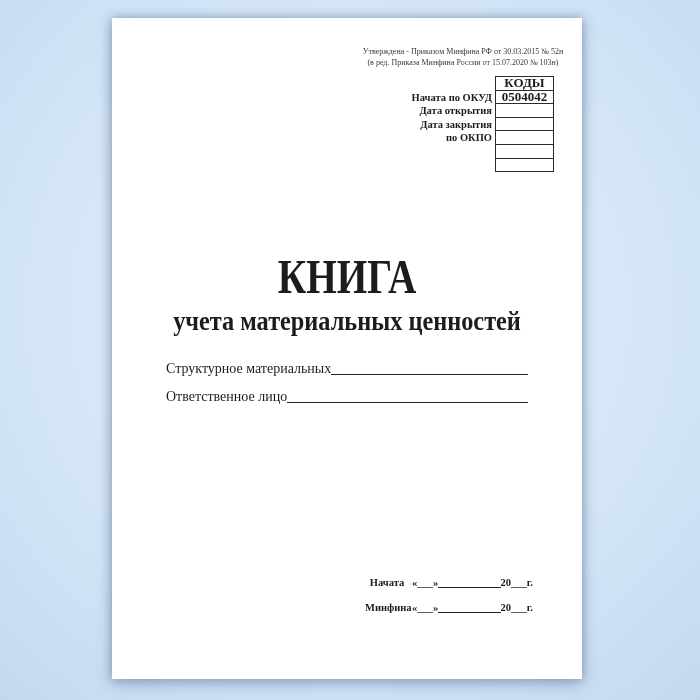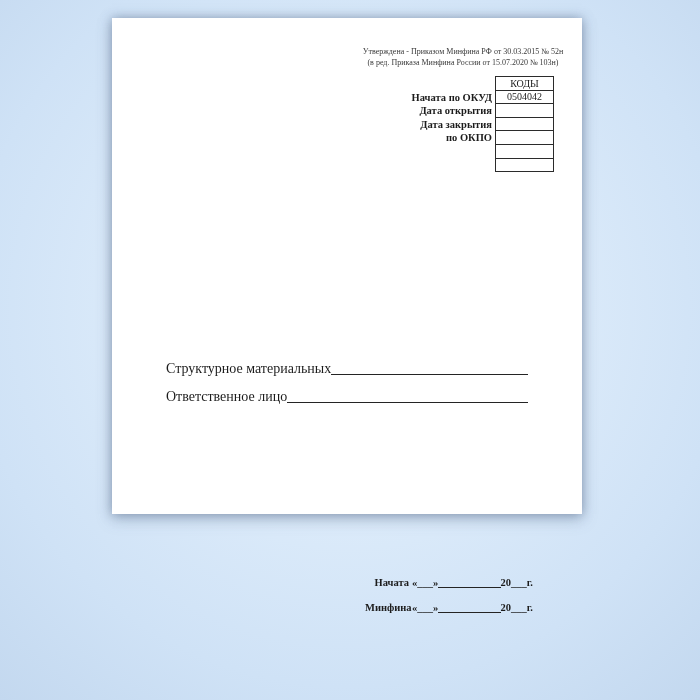--- a/index.html
+++ b/index.html
@@ -16,21 +16,21 @@
       #e7f1fb 0%, #dcebfa 38%, #cfe2f6 72%, #c3d8ef 100%);
     color: #1c1c1c;
   }
 
   
   .page {
     position: absolute;
     left: 112px;
     top: 18px;
     width: 470px;
-    height: 496px;
+    height: 661px;
     background: #ffffff;
     box-shadow: 0 0 10px rgba(92,113,142,0.55),
                 0 5px 14px rgba(92,113,142,0.35);
   }
 
   
   .approval {
     position: absolute;
     top: 28px;
     right: 4px;
@@ -66,22 +66,22 @@
     width: 59px;
     border: 1px solid #2b2b2b;
     box-sizing: border-box;
   }
   .ct-row {
     height: 12.6px;
     border-bottom: 1px solid #2b2b2b;
     display: flex;
     align-items: center;
     justify-content: center;
-    font-size: 10px;
-    font-weight: 400;
+    font-size: 13px;
+    font-weight: 700;
     overflow: hidden;
   }
   .ct-row:last-child { border-bottom: none; }
 
   
   .title-block {
     position: absolute;
     top: 233px;
     left: 0;
     width: 100%;
@@ -140,21 +140,21 @@
     width: 168px;
     font-size: 10.5px;
     font-weight: 700;
     height: 13px;
     margin-bottom: 12px;
     white-space: nowrap;
   }
   .date-label {
     flex: none;
     width: 44px;
-    text-align: right;
+    text-align: center;
     padding-right: 3px;
   }
   .date-quote { flex: none; }
   .date-fill {
     flex: 1;
     border-bottom: 1px solid #242424;
     height: 0.85em;
     position: relative;
     top: 2px;
   }
@@ -183,20 +183,24 @@
       <div class="ct-row">КОДЫ</div>
       <div class="ct-row">0504042</div>
       <div class="ct-row"></div>
       <div class="ct-row"></div>
       <div class="ct-row"></div>
       <div class="ct-row"></div>
       <div class="ct-row"></div>
     </div>
   </div>
 
+  <div class="title-block">
+    <div class="title-main">КНИГА</div>
+    <div class="title-sub">учета материальных ценностей</div>
+  </div>
 
   <div class="fields">
     <div class="field">
       <span class="field-label">Структурное материальных</span>
       <span class="fill"></span>
     </div>
     <div class="field">
       <span class="field-label">Ответственное лицо</span>
       <span class="fill"></span>
     </div>

